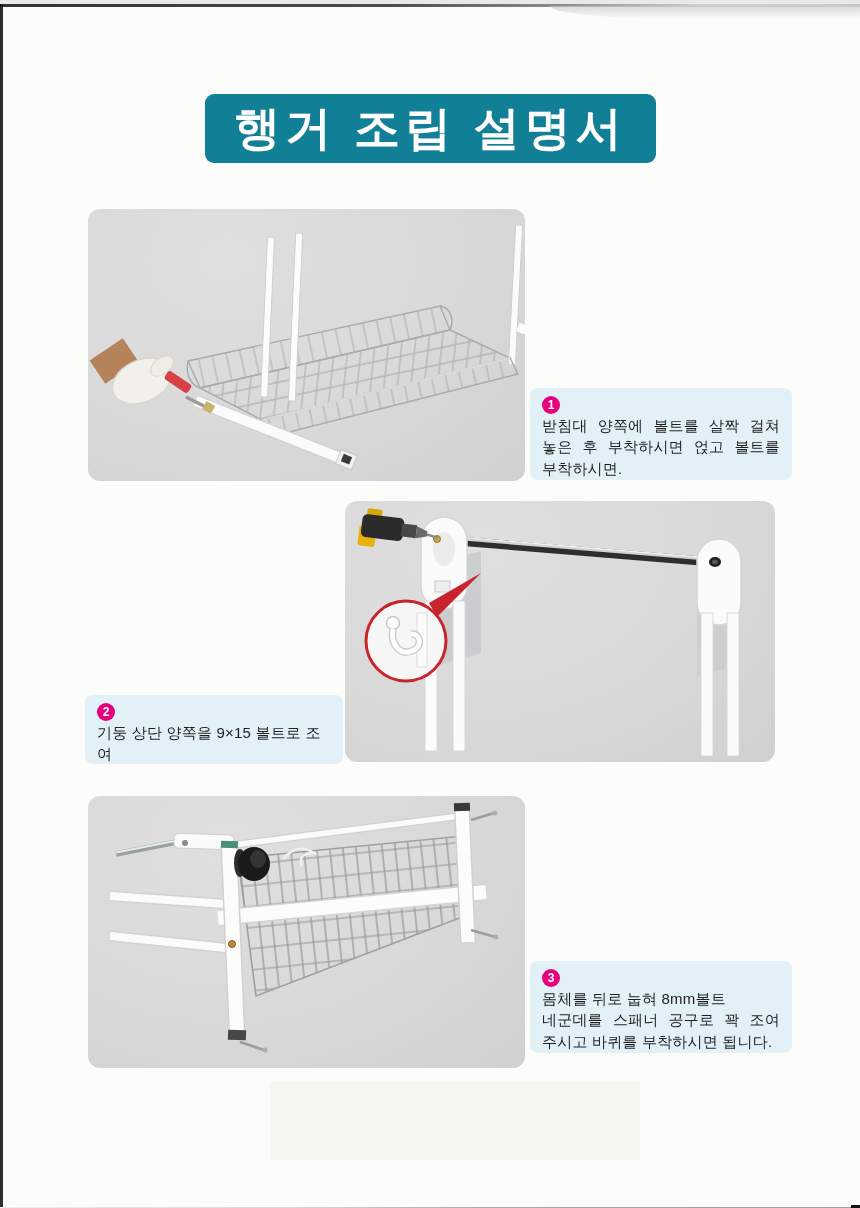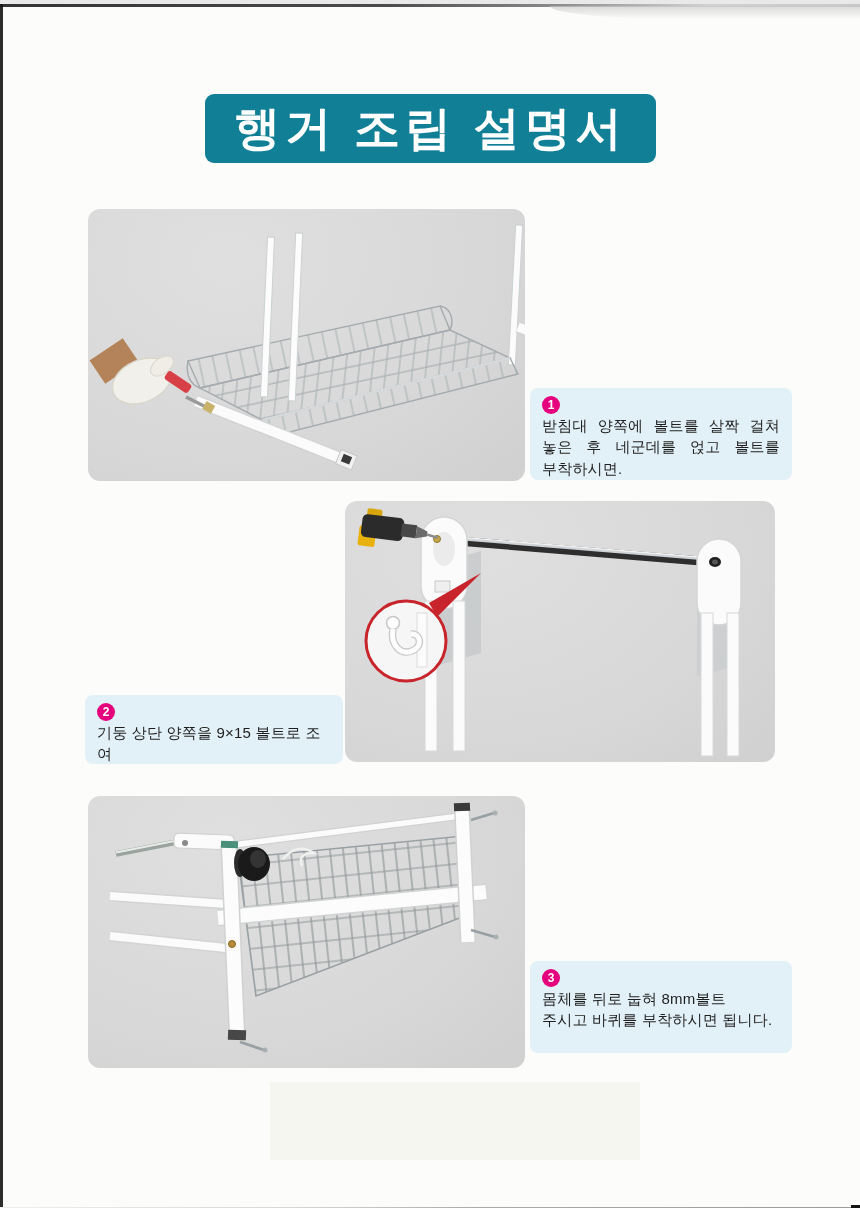--- a/index.html
+++ b/index.html
@@ -134,21 +134,21 @@
         <rect x="76" y="168" width="28" height="10" rx="3" fill="#d84048" transform="rotate(34 90 173)"></rect>
         <line x1="98" y1="188" x2="122" y2="200" stroke="#9a9a9a" stroke-width="3.5"></line>
         <rect x="116" y="194" width="10" height="9" fill="#c9b26a" transform="rotate(30 121 198)"></rect>
       </g>
     </svg>
   </div>
 
   <div class="note" id="note1">
     <span class="badge">1</span>
     <div class="line just">받침대 양쪽에 볼트를 살짝 걸쳐</div>
-    <div class="line just">놓은 후 네군데를 얹고 볼트를</div>
+    <div class="line just">놓은 후 부착하시면 얹고 볼트를</div>
     <div class="line">부착하시면.</div>
   </div>
 
   <div class="photo" id="photo2">
     <svg viewBox="0 0 430 261">
 
       <polygon points="94,62 136,50 136,152 94,164" fill="#c4c7c8" opacity="0.75"></polygon>
       <polygon points="352,80 392,70 392,165 352,175" fill="#c7cacb" opacity="0.6"></polygon>
 
       <g>
@@ -260,16 +260,17 @@
         <circle cx="407" cy="17" r="2.5" fill="#aab1b4"></circle>
         <line x1="383" y1="134" x2="407" y2="141" stroke="#98a0a3" stroke-width="2.8"></line>
         <circle cx="408" cy="141" r="2.5" fill="#aab1b4"></circle>
       </g>
     </svg>
   </div>
 
   <div class="note" id="note3">
     <span class="badge">3</span>
     <div class="line">몸체를 뒤로 눕혀 8mm볼트</div>
+    <div class="line just">네군데를 스패너 공구로 꽉 조여</div>
     <div class="line">주시고 바퀴를 부착하시면 됩니다.</div>
   </div>
 
 </div>
 
 </body></html>

